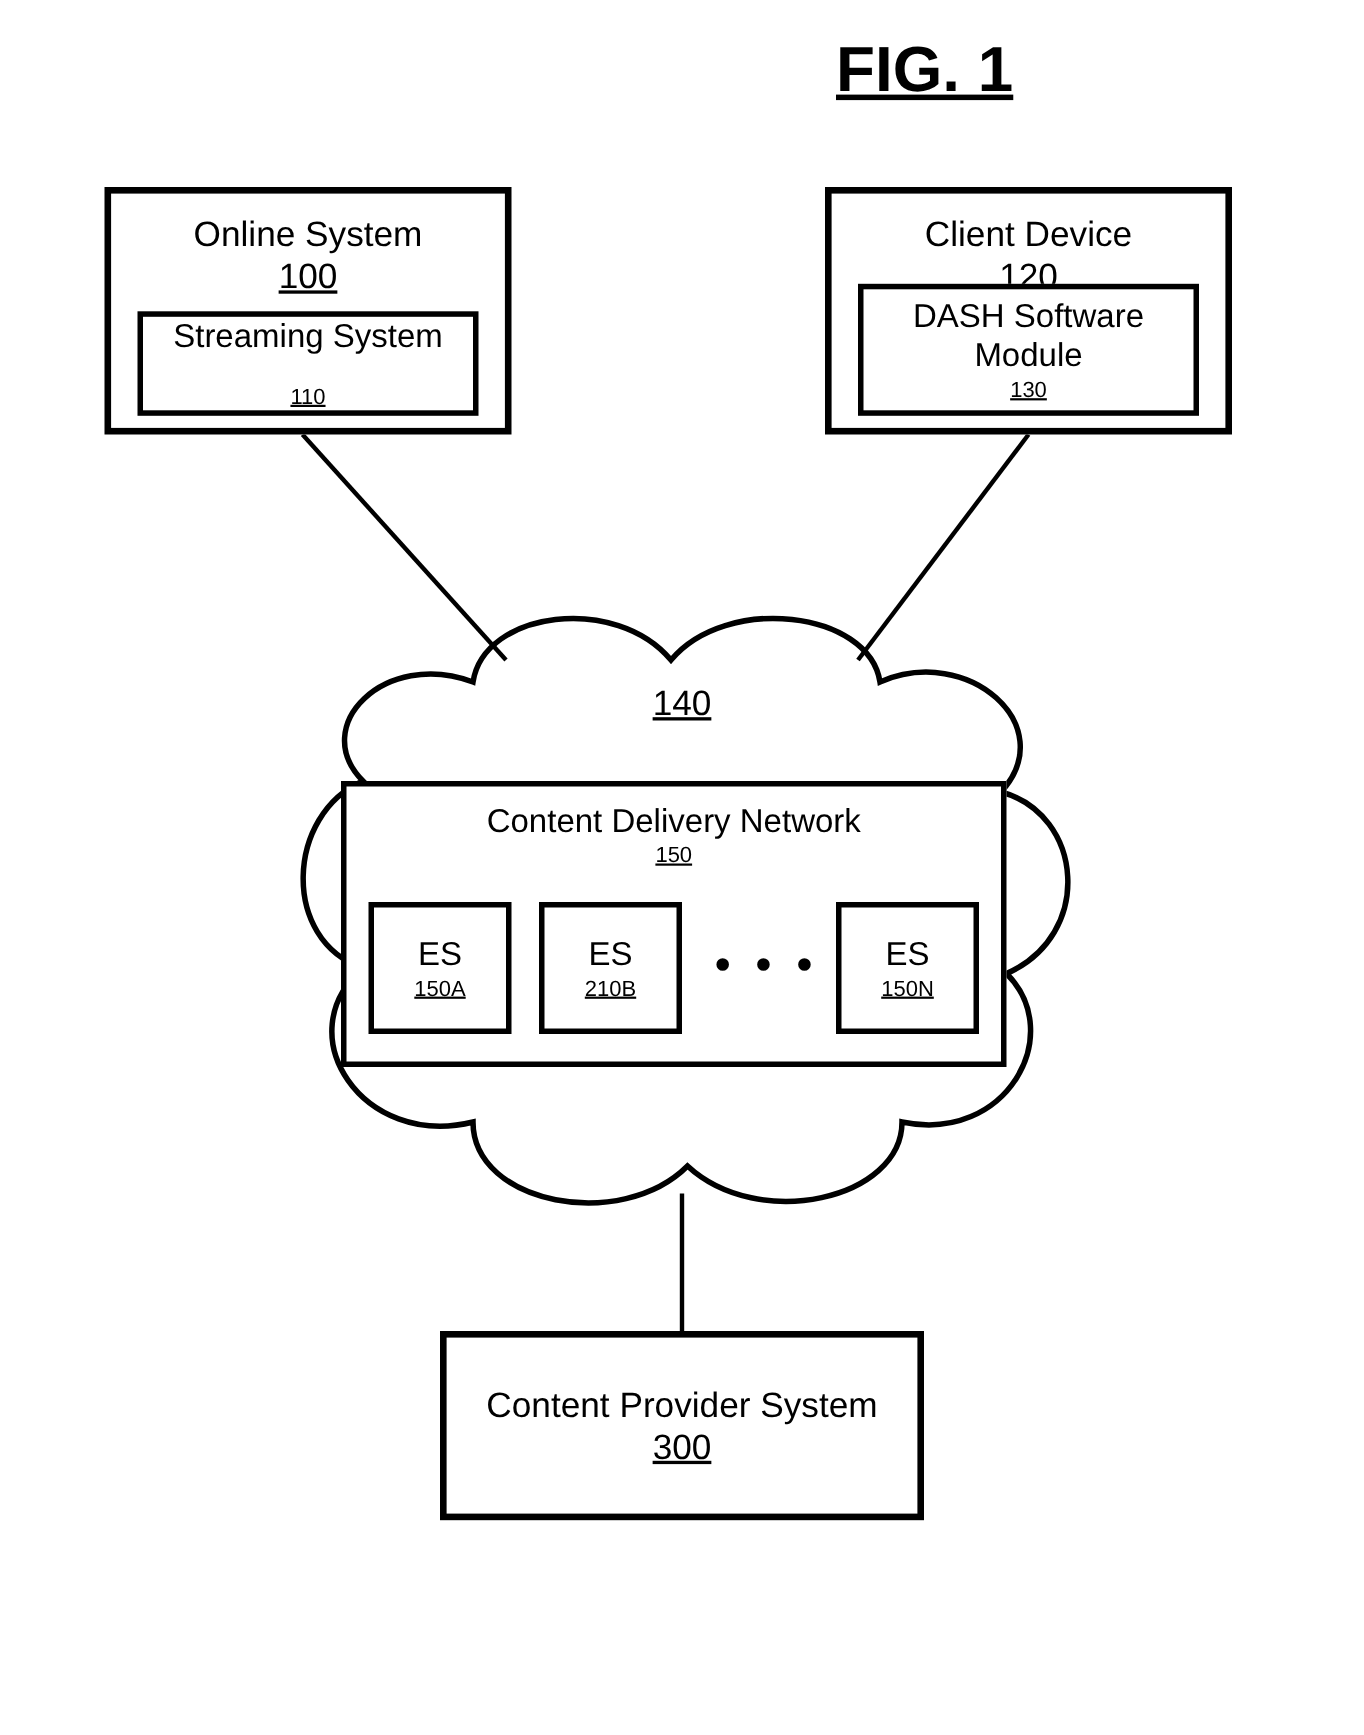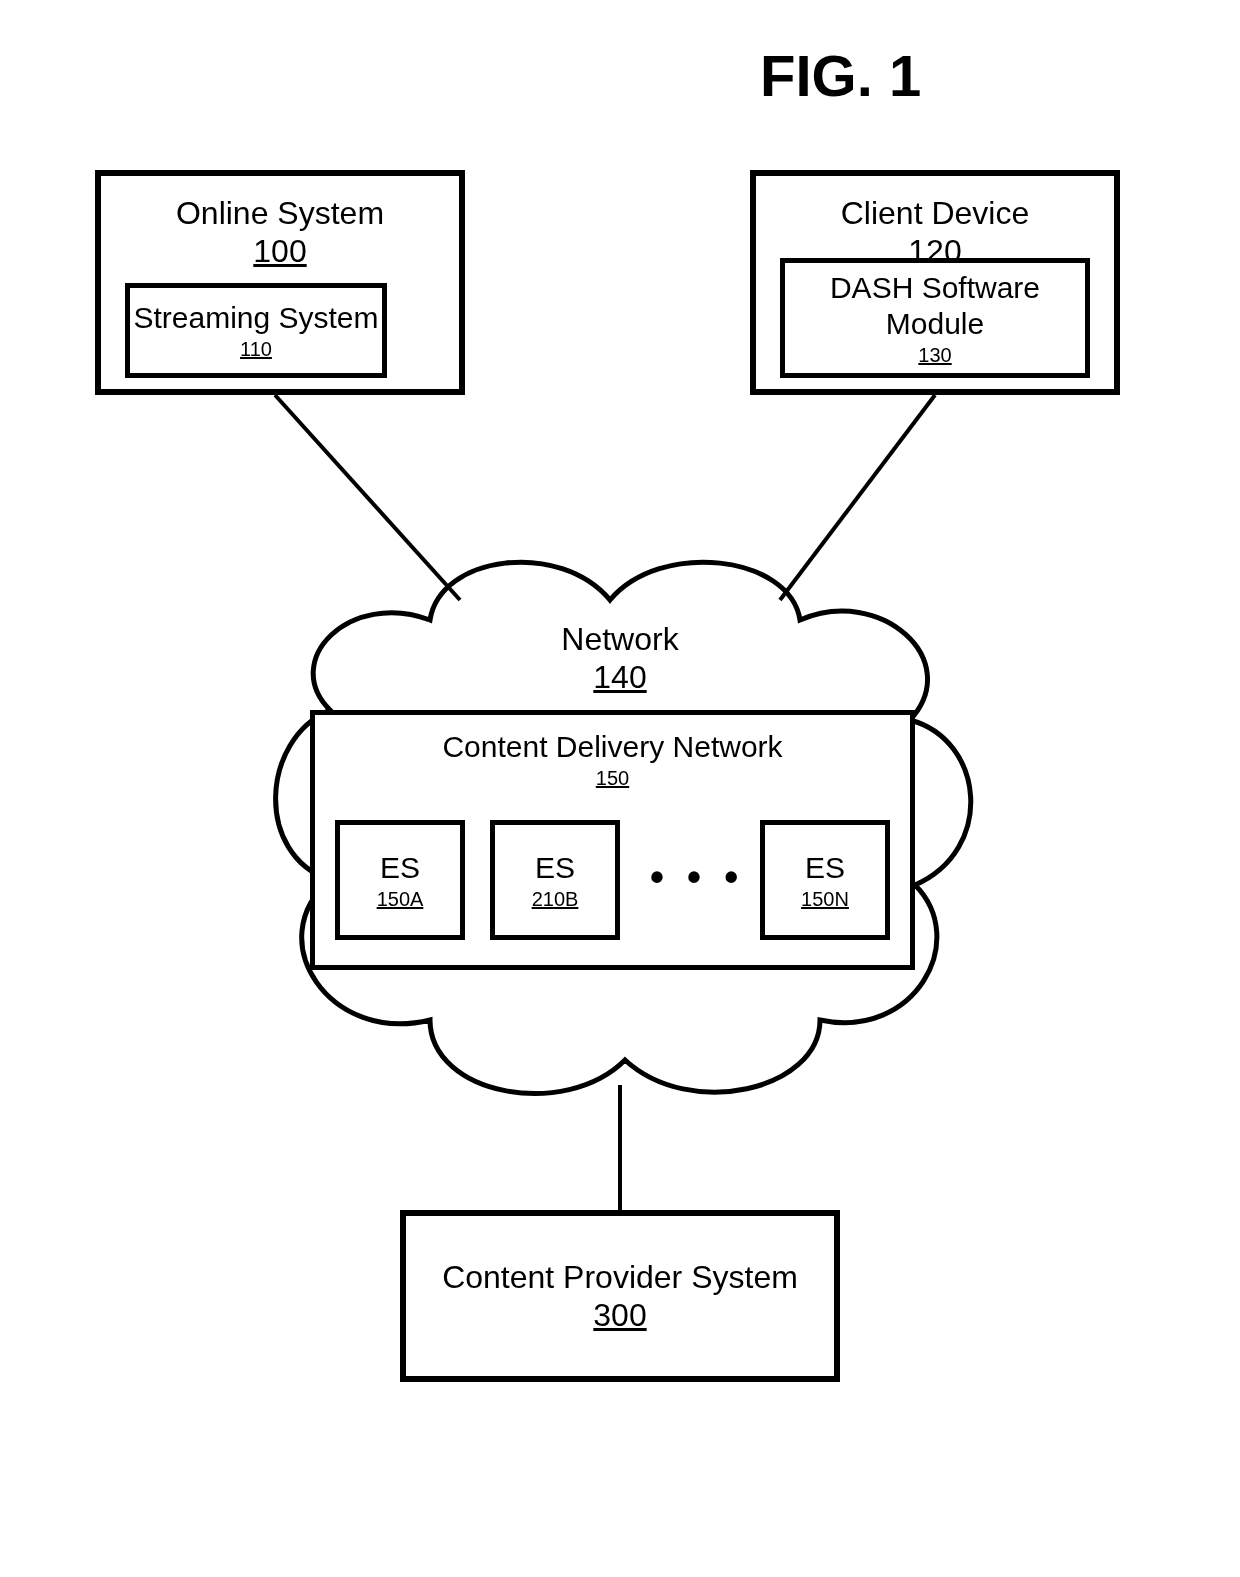--- a/index.html
+++ b/index.html
@@ -78,21 +78,21 @@
     font-size: 40px;
     font-weight: 700;
     letter-spacing: 6px;
   }
 </style>
 </head>
 <body>
 
 <div class="canvas">
 
-  <div class="fig-title" style="left:760px; top:42px;">FIG. 1</div>
+  <div class="fig-title" style="left:760px; top:30px;text-decoration:underline;">FIG. 1</div>
 
   <svg class="connectors">
 
     <path d="M 330 710
          C 280 660, 350 590, 430 620
          C 440 555, 560 540, 610 600
          C 660 540, 790 555, 800 620
          C 880 585, 965 660, 910 720
          C 985 740, 995 850, 915 885
          C 970 940, 915 1040, 820 1020
@@ -106,38 +106,37 @@
     <line x1="935" y1="395" x2="780" y2="600" stroke="#000" stroke-width="4"></line>
 
     <line x1="620" y1="1085" x2="620" y2="1210" stroke="#000" stroke-width="4"></line>
   </svg>
 
   <div class="box" style="left:95px; top:170px; width:370px; height:225px; padding-top:18px;">
     <div class="lbl">Online System</div>
     <div class="num">100</div>
   </div>
 
-  <div class="inner-box" style="left:125px; top:283px; width:262px; height:95px;">
+  <div class="inner-box" style="left:125px; top:283px; width:310px; height:95px;justify-content:space-between;">
     <div class="lbl-sm">Streaming System</div>
     <div class="num-sm">110</div>
   </div>
 
   <div class="box" style="left:750px; top:170px; width:370px; height:225px; padding-top:18px;">
     <div class="lbl">Client Device</div>
     <div class="num">120</div>
   </div>
 
   <div class="inner-box" style="left:780px; top:258px; width:310px; height:120px;">
     <div class="lbl-sm">DASH Software</div>
     <div class="lbl-sm">Module</div>
     <div class="num-sm">130</div>
   </div>
 
   <div class="cloud-label" style="left:470px; top:620px;">
-    <div class="lbl">Network</div>
     <div class="num">140</div>
   </div>
 
   <div class="inner-box" style="left:310px; top:710px; width:605px; height:260px; justify-content:flex-start; padding-top:14px;">
     <div class="lbl-sm">Content Delivery Network</div>
     <div class="num-sm">150</div>
   </div>
 
   <div class="inner-box" style="left:335px; top:820px; width:130px; height:120px;">
     <div class="lbl-sm">ES</div>

